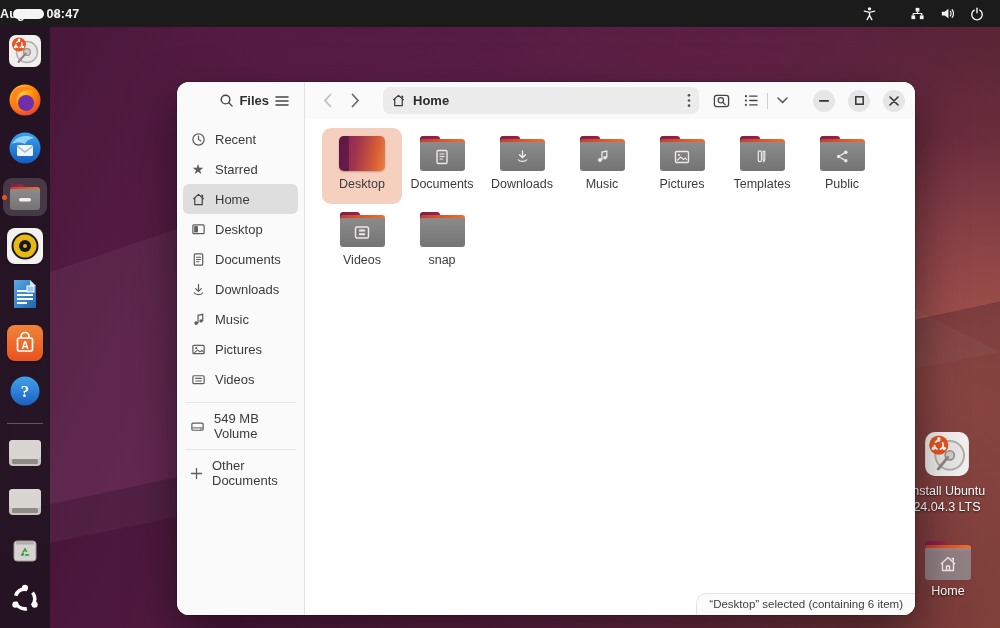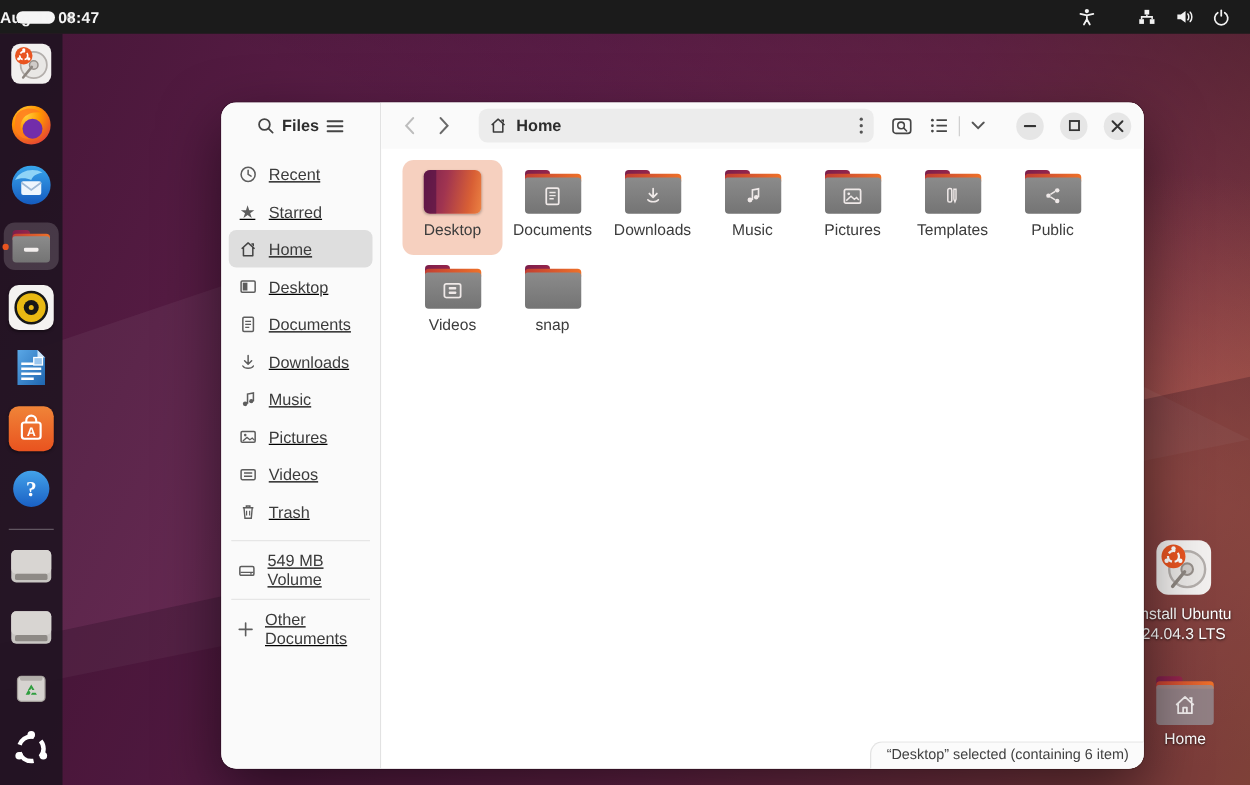--- a/index.html
+++ b/index.html
@@ -51,24 +51,24 @@
   .mini-folder .accent { position:absolute; border-radius:3px 3px 0 0; background:linear-gradient(90deg,#c23f32,#ee7129); }
   .mini-folder .body { position:absolute; border-radius:2px 3px 3px 3px;
     background:linear-gradient(180deg,#8b8b8b,#747474); display:flex; align-items:center; justify-content:center; }
 
   
   .window { position:absolute; left:177px; top:82px; width:738px; height:533px; z-index:30;
     border-radius:12px; background:#ffffff; overflow:hidden; display:flex;
     box-shadow:0 18px 48px rgba(0,0,0,.5), 0 0 0 1px rgba(0,0,0,.15); }
 
   .sidebar { width:146px; background:#fafafa; border-right:1px solid #e2e2e2; display:flex; flex-direction:column; }
-  .sidebar-header { height:37px; display:flex; align-items:center; justify-content:center; padding:0 9px; }
+  .sidebar-header { height:37px; display:flex; align-items:center; justify-content:flex-end; padding:0 9px; }
   .sb-title { font-size:13px; font-weight:700; color:#2f2f2f; }
   .hbtn { width:26px; height:26px; border-radius:6px; display:flex; align-items:center; justify-content:center; }
-  .sb-list { padding:5px 6px 0;text-decoration:underline; }
+  .sb-list { padding:5px 6px 0; }
   .sb-item { height:30px; display:flex; align-items:center; gap:9px; padding:0 7px; border-radius:6px;
     font-size:13px; color:#3b3b3b; }
   .sb-item.selected { background:#dedede; }
   .sb-item .sb-ic { width:16px; display:flex; justify-content:center; color:#5d5d5d; font-size:13px; line-height:1; }
   .sb-sep { height:1px; background:#e6e6e6; margin:8px 2px; }
 
   .main { flex:1; display:flex; flex-direction:column; position:relative; background:#fff; }
   .main-header { height:37px; background:#fafafa; display:flex; align-items:center; padding:0 10px; gap:4px; }
   .navbtn { width:24px; height:26px; display:flex; align-items:center; justify-content:center; border-radius:6px; }
   .pathbar { margin-left:12px; width:316px; height:27px; background:#ececec; border-radius:7px;
@@ -430,30 +430,20 @@
         </div>
         <div class="sb-item">
           <span class="sb-ic">
               <svg width="15" height="15" viewBox="0 0 16 16">
                 <rect x="2" y="4" width="12" height="8.5" rx="1.2" fill="none" stroke="#5d5d5d" stroke-width="1.3"></rect>
                 <path d="M4.5 6.8h7 M4.5 9.6h7" stroke="#5d5d5d" stroke-width="1.2"></path>
               </svg>
             </span>
           <span>Videos</span>
         </div>
-        <div class="sb-item">
-          <span class="sb-ic">
-              <svg width="15" height="15" viewBox="0 0 16 16">
-                <path d="M3.5 4.5h9 M6.5 4.5V3h3v1.5" stroke="#5d5d5d" stroke-width="1.2" fill="none"></path>
-                <path d="M4.5 4.5l.8 9h5.4l.8-9" stroke="#5d5d5d" stroke-width="1.2" fill="none"></path>
-                <path d="M6.7 7v4 M9.3 7v4" stroke="#5d5d5d" stroke-width="1"></path>
-              </svg>
-            </span>
-          <span>Trash</span>
-        </div>
 
         <div class="sb-sep"></div>
 
         <div class="sb-item">
           <span class="sb-ic">
               <svg width="15" height="15" viewBox="0 0 16 16">
                 <rect x="2" y="4.5" width="12" height="7.5" rx="1.2" fill="none" stroke="#5d5d5d" stroke-width="1.3"></rect>
                 <path d="M2.5 9.5h11" stroke="#5d5d5d" stroke-width="1.1"></path>
                 <circle cx="11.5" cy="10.8" r=".7" fill="#5d5d5d"></circle>
               </svg>

